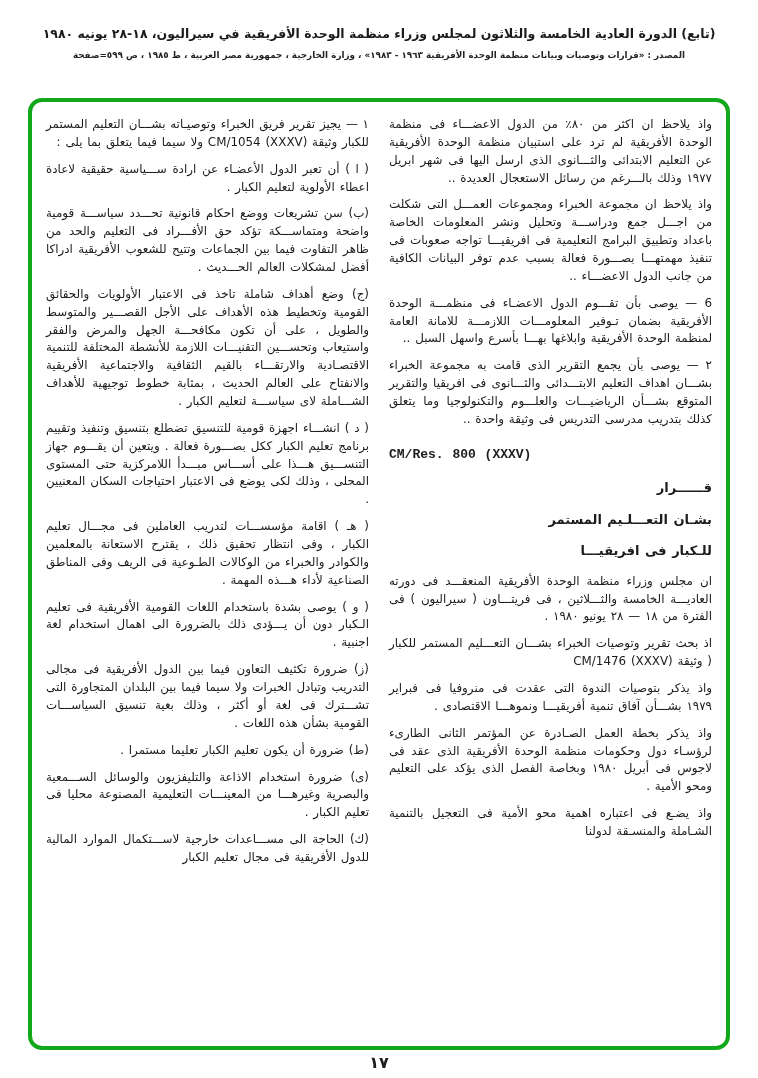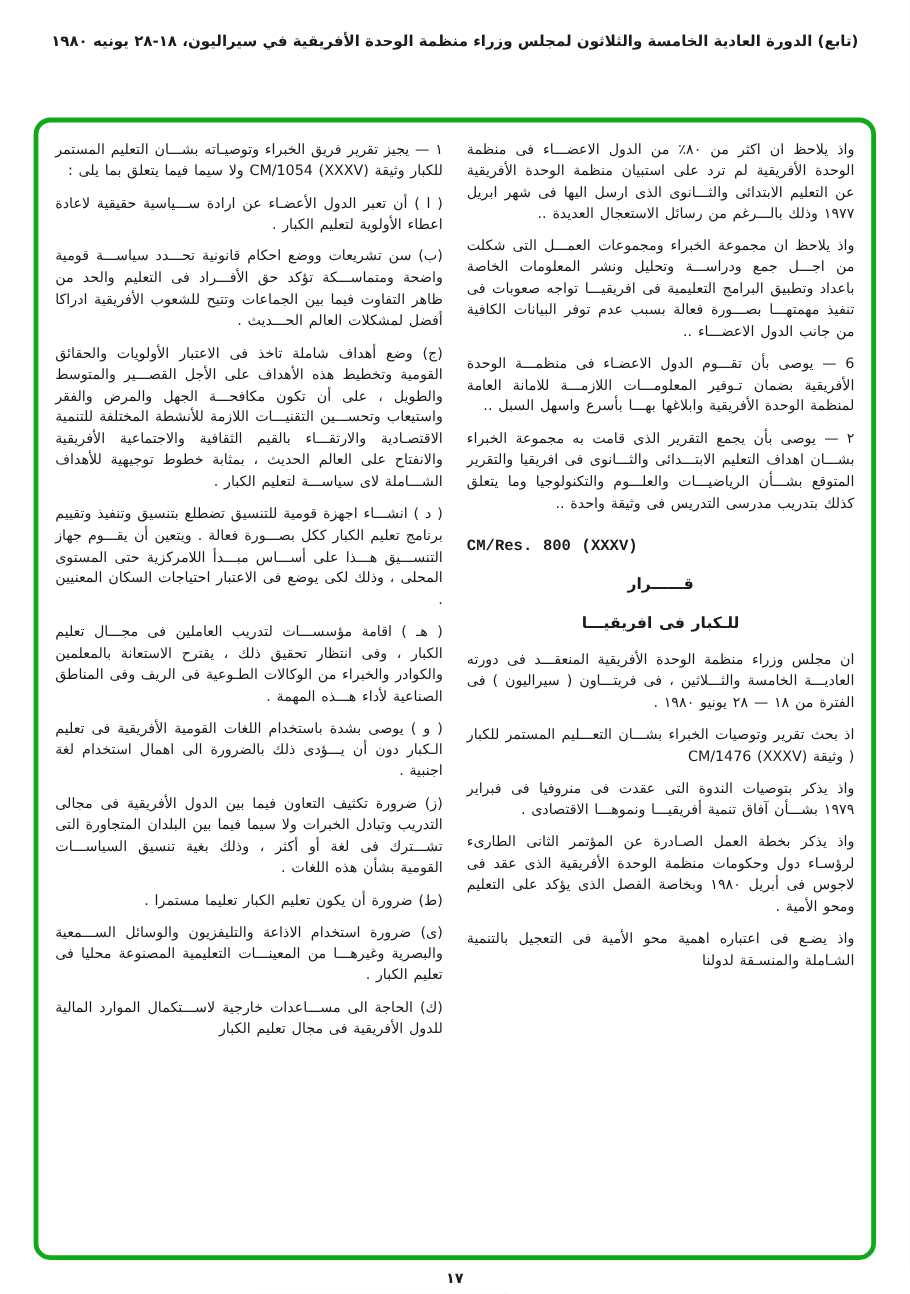--- a/index.html
+++ b/index.html
@@ -38,57 +38,58 @@
   }
   .col { flex:1; min-width:0; }
   .para {
     font-size:11.9px;
     line-height:1.5;
     text-align:justify;
     margin-bottom:9px;
     word-spacing:1px;
   }
   .para.center {
-    text-align:center;
     font-weight:bold;
     font-size:13px;
     margin:10px 0 12px 0;
   }
   .para.latin {
     direction:ltr;
     text-align:left;
     font-family:Liberation Mono, monospace;
     font-weight:bold;
     font-size:13px;
     margin:16px 0 14px 0;
   }
   .page-number {
     position:absolute; bottom:6px; left:0; right:0;
     text-align:center;
-    font-size:12px; font-weight:bold;
+    font-size:16px; font-weight:bold;
   }
 </style>
 </head>
 <body>
 
 <div class="page">
 
   <div class="header">
     <div class="header-line1">(تابع) الدورة العادية الخامسة والثلاثون لمجلس وزراء منظمة الوحدة الأفريقية في سيراليون، ١٨-٢٨ يونيه ١٩٨٠</div>
+    <div class="header-line2">المصدر : «قرارات وتوصيات وبيانات منظمة الوحدة الأفريقية ١٩٦٣ - ١٩٨٣» ، وزارة الخارجية ، جمهورية مصر العربية ، ط ١٩٨٥ ، ص ٥٩٩=صفحة</div>
   </div>
 
   <div class="green-box">
     <div class="columns">
       <div class="col">
           <p class="para body">واذ يلاحظ ان اكثر من ٨٠٪ من الدول الاعضـــاء فى منظمة الوحدة الأفريقية لم ترد على استبيان منظمة الوحدة الأفريقية عن التعليم الابتدائى والثـــانوى الذى ارسل اليها فى شهر ابريل ١٩٧٧ وذلك بالـــرغم من رسائل الاستعجال العديدة ..</p>
           <p class="para body">واذ يلاحظ ان مجموعة الخبراء ومجموعات العمـــل التى شكلت من اجـــل جمع ودراســـة وتحليل ونشر المعلومات الخاصة باعداد وتطبيق البرامج التعليمية فى افريقيـــا تواجه صعوبات فى تنفيذ مهمتهـــا بصـــورة فعالة بسبب عدم توفر البيانات الكافية من جانب الدول الاعضـــاء ..</p>
           <p class="para body">6 — يوصى بأن تقـــوم الدول الاعضـاء فى منظمـــة الوحدة الأفريقية بضمان تـوفير المعلومـــات اللازمـــة للامانة العامة لمنظمة الوحدة الأفريقية وابلاغها بهـــا بأسرع واسهل السبل ..</p>
           <p class="para body">٢ — يوصى بأن يجمع التقرير الذى قامت به مجموعة الخبراء بشـــان اهداف التعليم الابتـــدائى والثـــانوى فى افريقيا والتقرير المتوقع بشـــأن الرياضيـــات والعلـــوم والتكنولوجيا وما يتعلق كذلك بتدريب مدرسى التدريس فى وثيقة واحدة ..</p>
           <p class="para latin">CM/Res. 800 (XXXV)</p>
           <p class="para center">قــــــرار</p>
+          <p class="para center">بشـان التعـــلـيم المستمر</p>
           <p class="para center">للـكبار فى افريقيـــا</p>
           <p class="para body">ان مجلس وزراء منظمة الوحدة الأفريقية المنعقـــد فى دورته العاديـــة الخامسة والثـــلاثين ، فى فريتـــاون ( سيراليون ) فى الفترة من ١٨ — ٢٨ يونيو ١٩٨٠ .</p>
           <p class="para body">اذ بحث تقرير وتوصيات الخبراء بشـــان التعـــليم المستمر للكبار ( وثيقة CM/1476 (XXXV)</p>
           <p class="para body">واذ يذكر بتوصيات الندوة التى عقدت فى منروفيا فى فبراير ١٩٧٩ بشـــأن آفاق تنمية أفريقيـــا ونموهـــا الاقتصادى .</p>
           <p class="para body">واذ يذكر بخطة العمل الصـادرة عن المؤتمر الثانى الطارىء لرؤسـاء دول وحكومات منظمة الوحدة الأفريقية الذى عقد فى لاجوس فى أبريل ١٩٨٠ وبخاصة الفصل الذى يؤكد على التعليم ومحو الأمية .</p>
           <p class="para body">واذ يضـع فى اعتباره اهمية محو الأمية فى التعجيل بالتنمية الشـاملة والمنسـقة لدولنا</p>
         </div>
       <div class="col">
           <p class="para body">١ — يجيز تقرير فريق الخبراء وتوصيـاته بشـــان التعليم المستمر للكبار وثيقة CM/1054 (XXXV) ولا سيما فيما يتعلق بما يلى :</p>
           <p class="para body">( ا ) أن تعبر الدول الأعضـاء عن ارادة ســـياسية حقيقية لاعادة اعطاء الأولوية لتعليم الكبار .</p>

